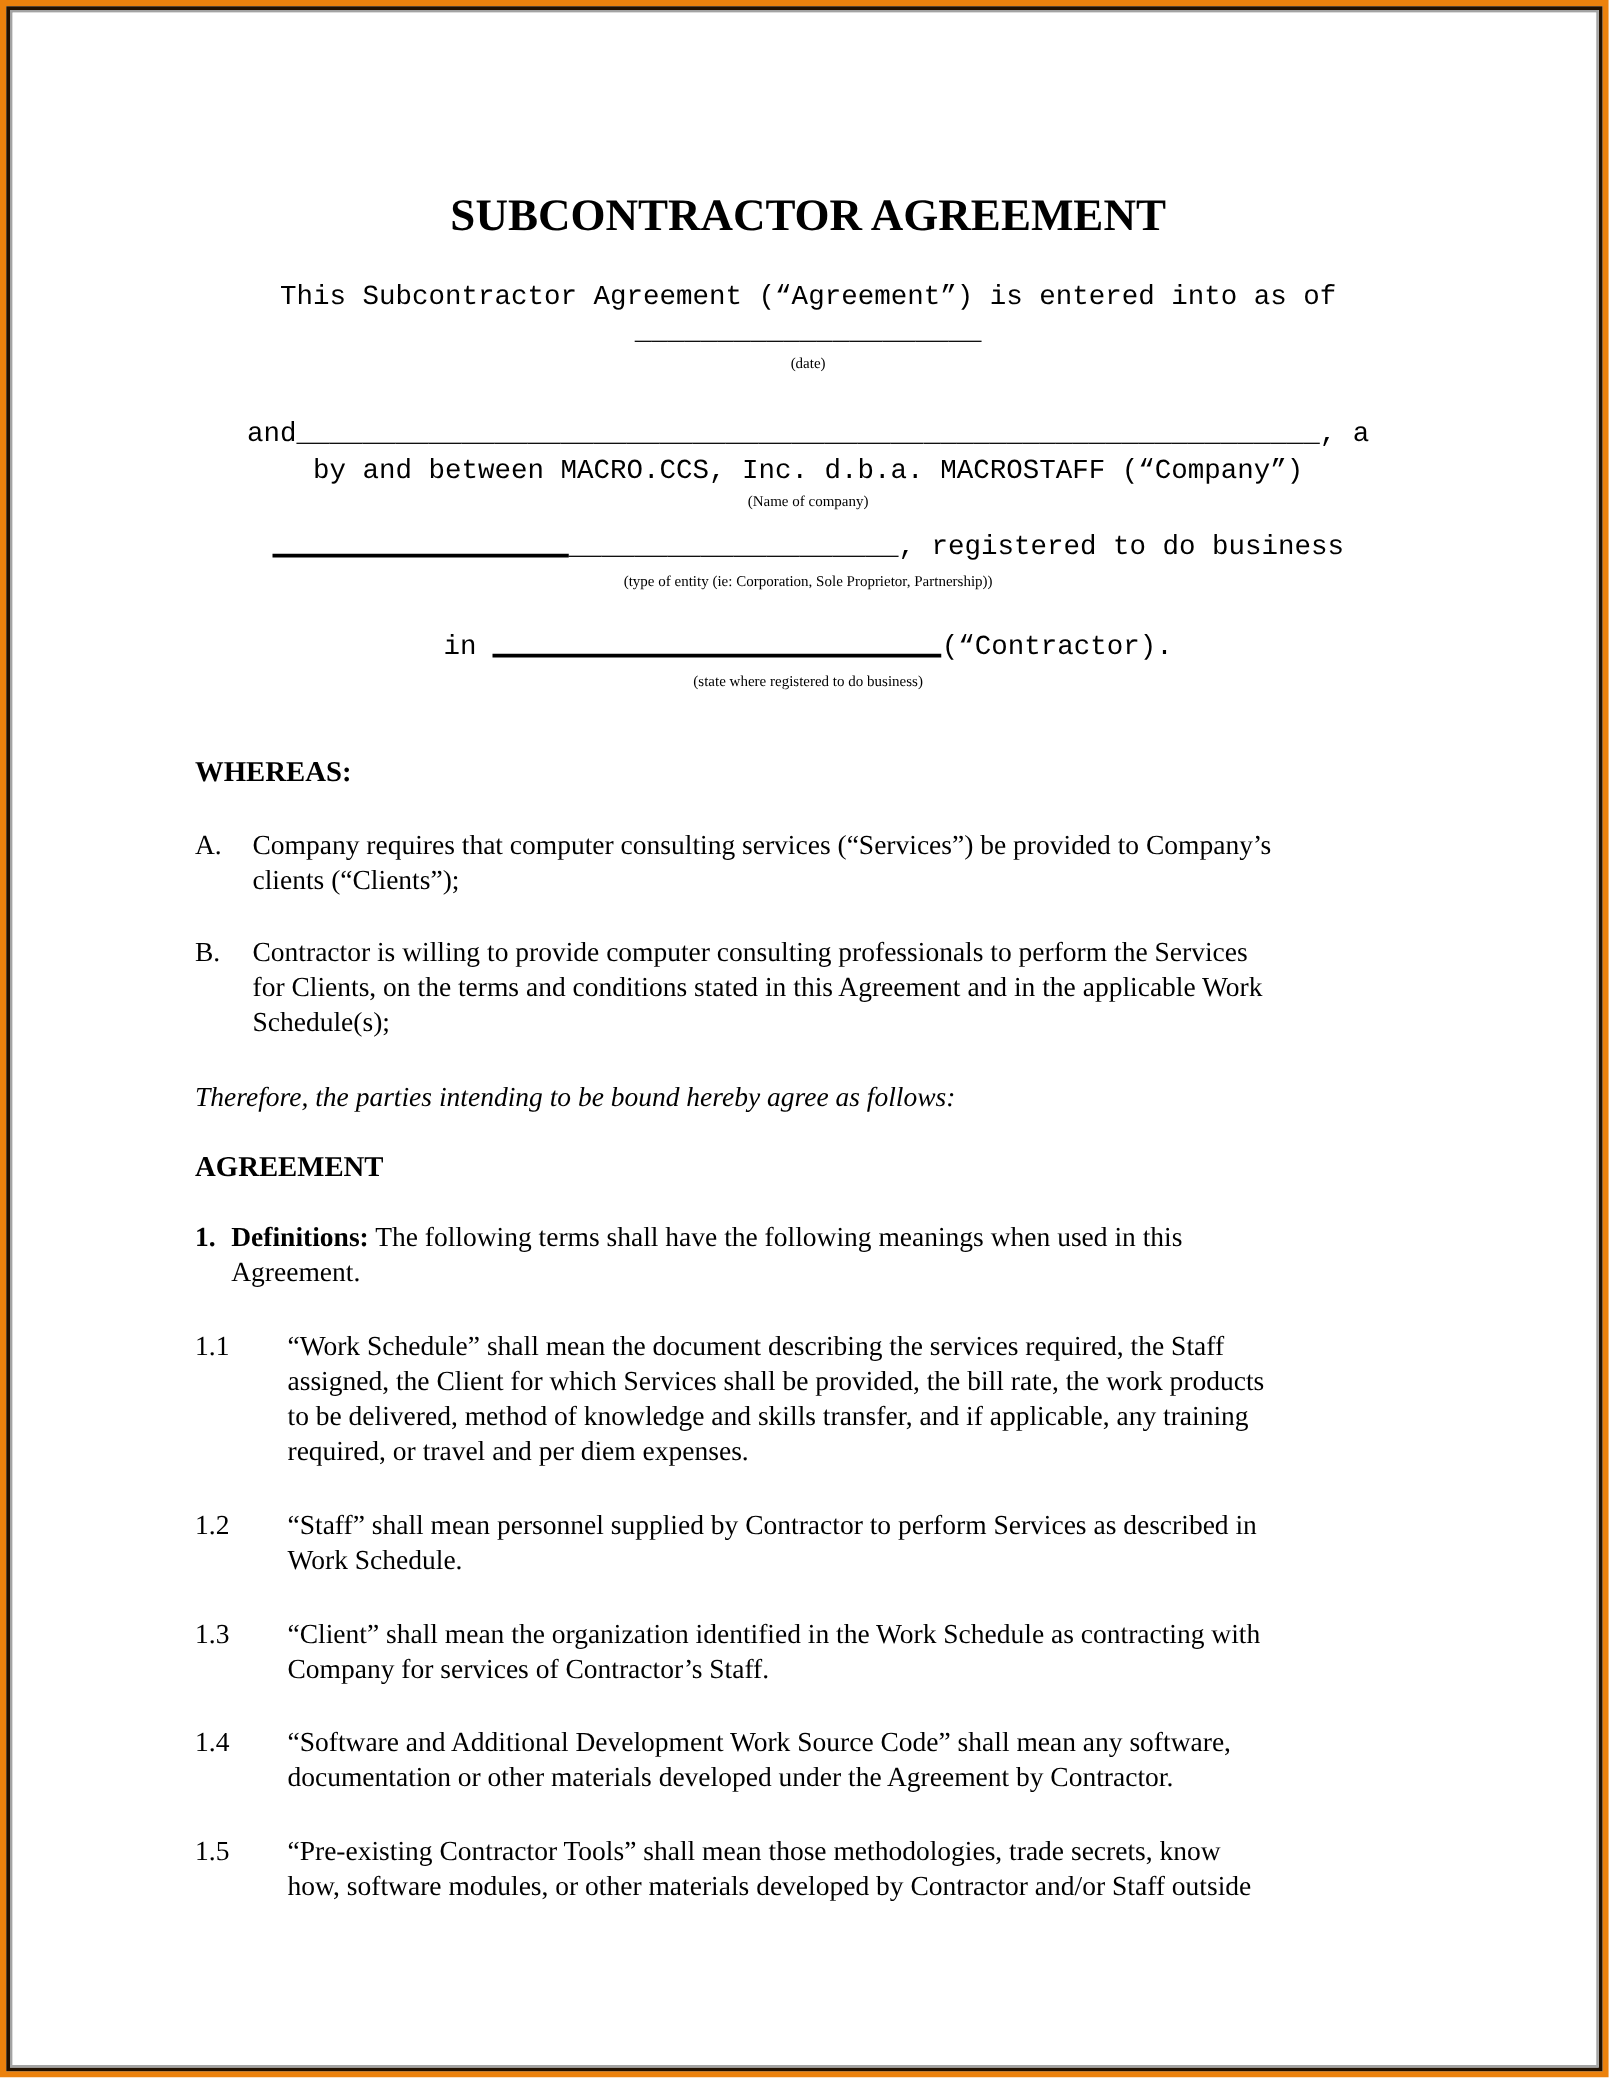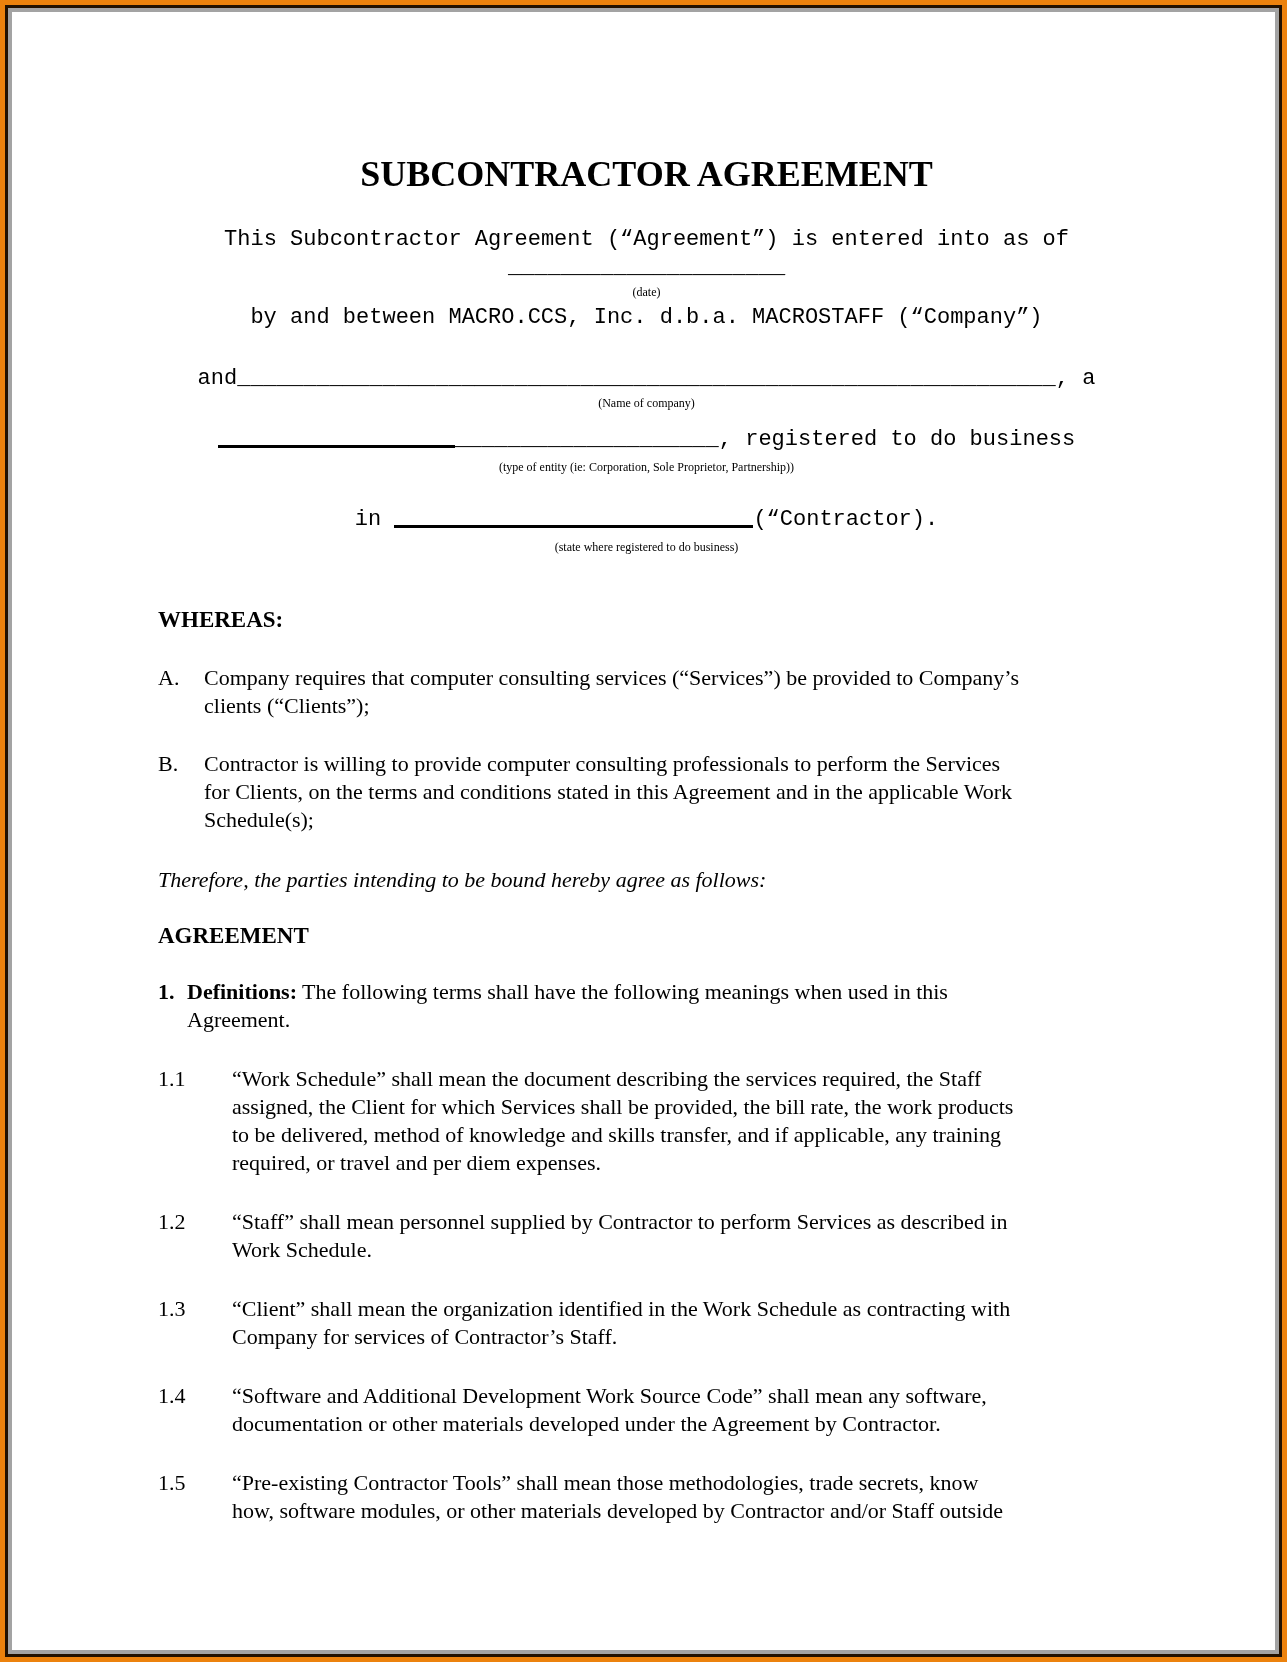--- a/index.html
+++ b/index.html
@@ -2,21 +2,21 @@
 <html><head>
 <meta charset="utf-8">
 <style>
   * { box-sizing: border-box; margin: 0; padding: 0; }
   html, body { background: #ffffff; }
   body { width: 1287px; height: 1662px; font-family: "Liberation Serif", "DejaVu Serif", serif; color: #000; }
 
   
   .frame-outer { width: 1287px; height: 1662px; border: 5px solid #EC820D; }
   .frame-dark  { width: 100%; height: 100%; border: 3px solid #221100; }
-  .frame-inner { width: 100%; height: 100%; border: 4px solid #a3a3a3; background: #1d4ed8; overflow: hidden; }
+  .frame-inner { width: 100%; height: 100%; border: 2px solid #a3a3a3; background: #1d4ed8; overflow: hidden; }
 
   .page { width: 100%; height: 100%; padding: 140px 140px 0 146px; background: #fff; }
 
   
   .doc-header { text-align: center; }
   h1.title { font-size: 36px; line-height: 44px; font-weight: bold; letter-spacing: 0px; }
   .bodyline { font-size: 22px; line-height: 28px; font-family: Liberation Mono, monospace; }
   .caption  { font-size: 12px; line-height: 21px; }
 
   .intro-entered { margin-top: 30px; }
@@ -57,25 +57,25 @@
       <div class="page">
 
         <div class="doc-header">
           <h1 class="title">SUBCONTRACTOR AGREEMENT</h1>
 
           <div class="bodyline intro-entered">
             <span>This Subcontractor Agreement (“Agreement”) is entered into as of </span><span>_____________________</span>
           </div>
           <div class="caption">(date)</div>
 
-          <div class="bodyline between-line">by and between MACRO.CCS, Inc. d.b.a. MACROSTAFF (“Company”)</div>
-
           <div class="bodyline and-line">
             <span>and</span><span>______________________________________________________________</span><span>, a</span>
           </div>
+
+          <div class="bodyline between-line">by and between MACRO.CCS, Inc. d.b.a. MACROSTAFF (“Company”)</div>
           <div class="caption">(Name of company)</div>
 
           <div class="bodyline entity-line">
             <span class="rule rule-entity"></span><span>____________________</span><span>, registered to do business</span>
           </div>
           <div class="caption caption-entity">(type of entity (ie: Corporation, Sole Proprietor, Partnership))</div>
 
           <div class="bodyline in-line">
             <span>in </span><span class="rule rule-state"></span><span>(“Contractor).</span>
           </div>

